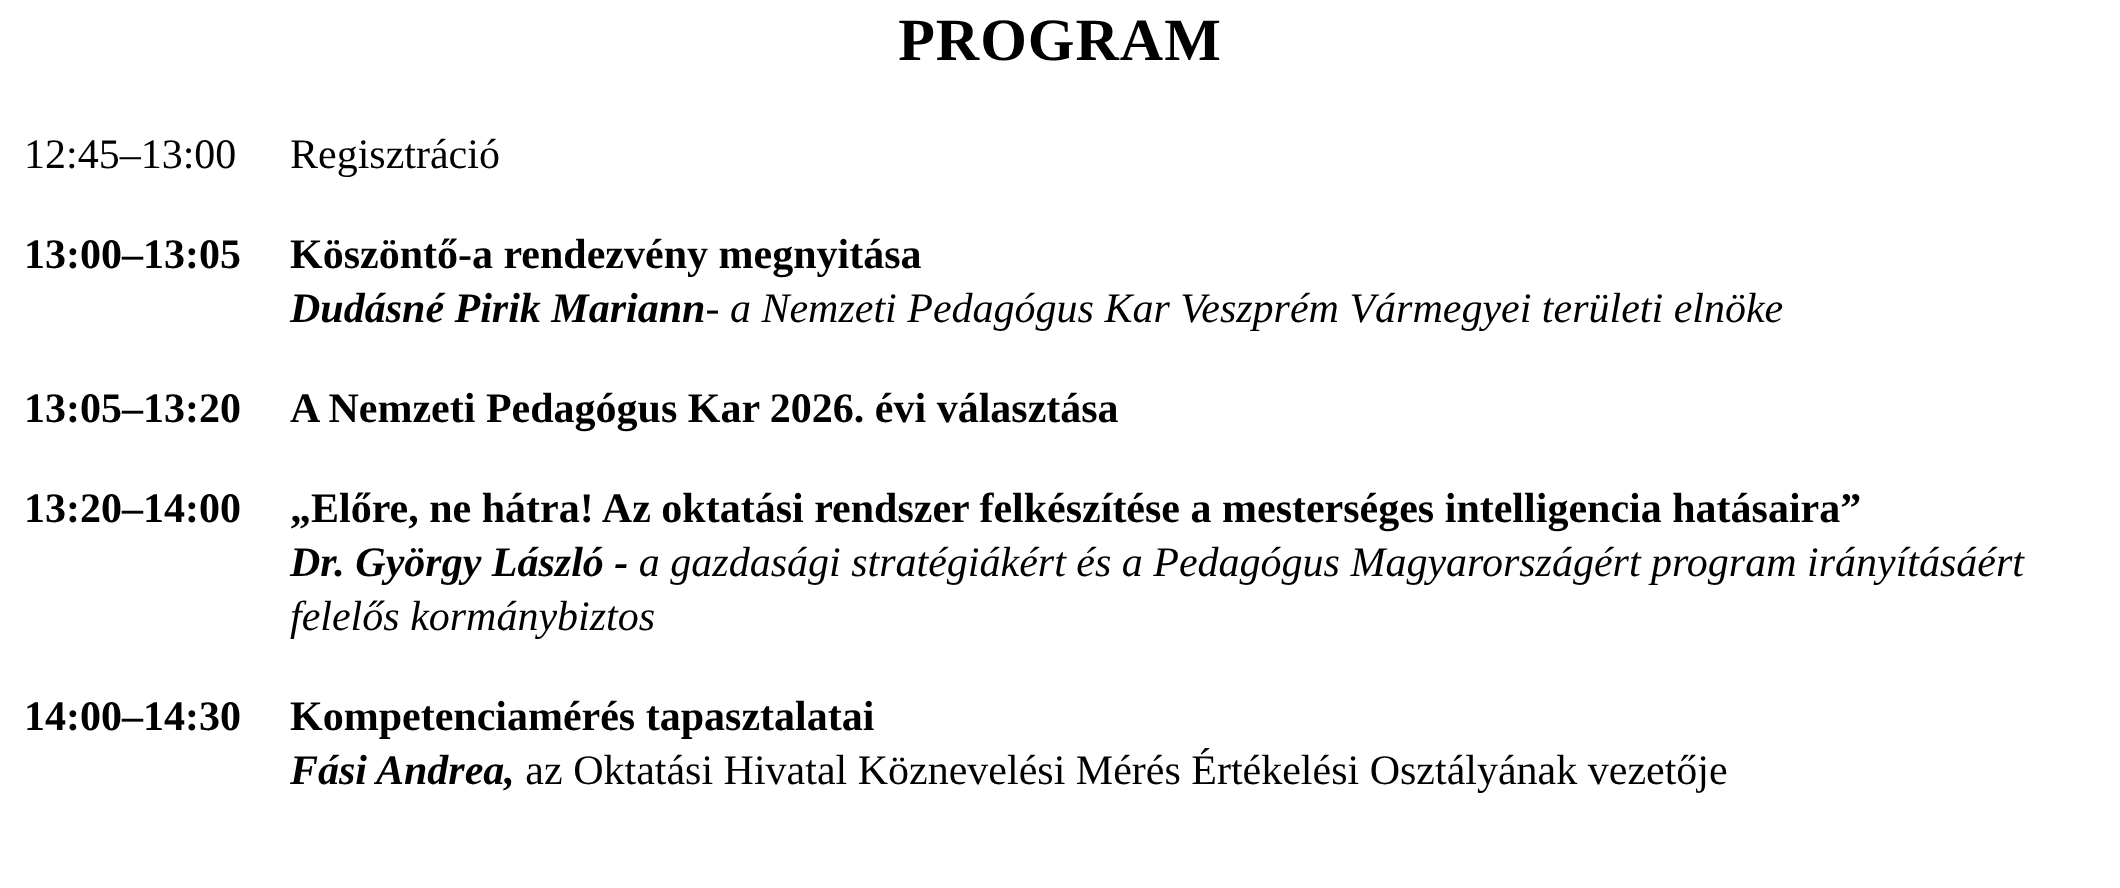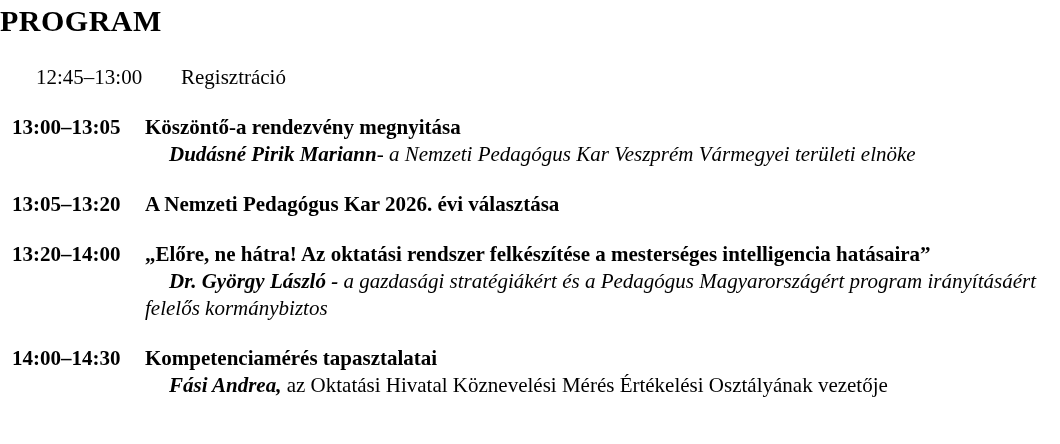--- a/index.html
+++ b/index.html
@@ -14,21 +14,21 @@
     height: 444px;
     overflow: hidden;
     background: #ffffff;
     font-family: "Liberation Serif", serif;
   }
   .title {
     margin: 2px 0 0 0;
     font-size: 30px;
     line-height: 38px;
     font-weight: bold;
-    text-align: left;
+    text-align: center;
     letter-spacing: 0.5px;
   }
   .entries {
     margin-top: 24px;
   }
   .entry {
     display: flex;
     align-items: flex-start;
     margin-bottom: 23px;
     font-size: 21px;
@@ -38,34 +38,32 @@
     flex: none;
     box-sizing: border-box;
     width: 145px;
     padding-left: 12px;
     font-weight: bold;
     white-space: nowrap;
   }
   .entry.plain .time,
   .entry.plain .etitle {
     font-weight: normal;
-    padding-left: 36px;
   }
   .content {
     flex: 1;
     box-sizing: border-box;
     padding-right: 14px;
   }
   .etitle {
     font-weight: bold;
   }
   .speaker .name {
     font-weight: bold;
     font-style: italic;
-    margin-left: 24px;
   }
   .speaker .detail {
     font-style: italic;
   }
   .speaker .detail.upright {
     font-style: normal;
   }
 </style>
 </head>
 <body>

